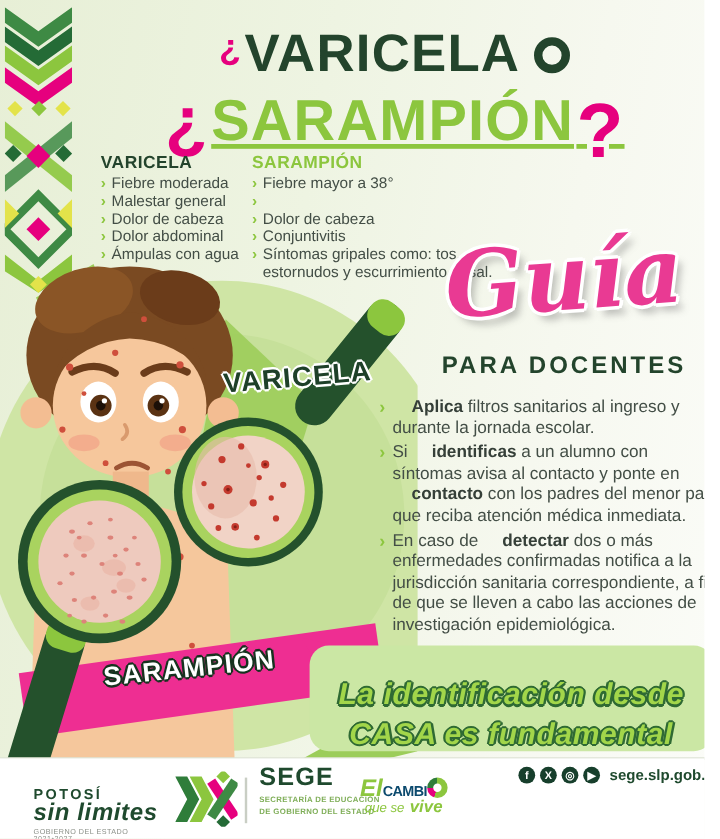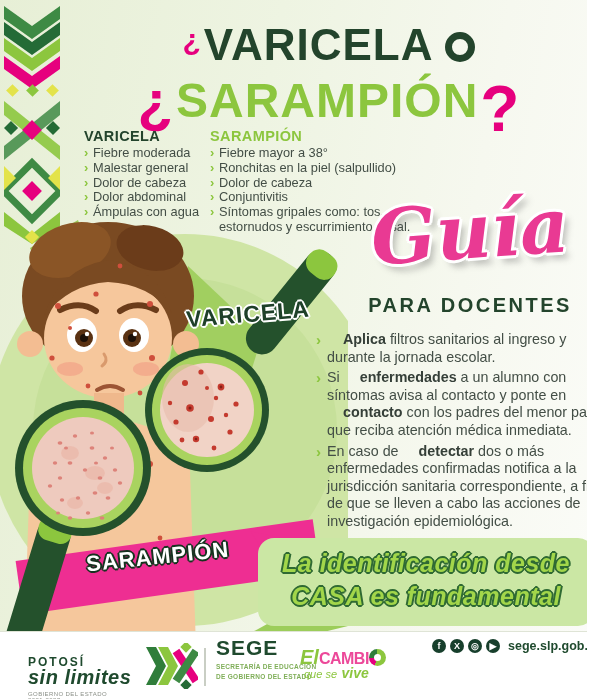--- a/index.html
+++ b/index.html
@@ -12,21 +12,21 @@
   svg { display:block; }
 
   
   .pattern-left { position:absolute; left:4px; top:6px; }
 
   
   .title { position:absolute; left:64px; top:20px; width:530px; text-align:center; z-index:3; }
   .t-line1 { font-size:44px; line-height:50px; font-weight:700; color:#23442c; letter-spacing:1px; white-space:nowrap; }
   .q-small { color:#e6007e; font-size:30px; font-weight:700; position:relative; top:-10px; margin-right:2px; }
   .o-ring { display:inline-block; width:30px; height:30px; border:7px solid #23442c; border-radius:50%; margin-left:12px; vertical-align:-2px; }
-  .t-line2 { font-size:48px; line-height:52px; font-weight:700; color:#8cc63e; letter-spacing:1px; margin-top:-6px; white-space:nowrap; }
+  .t-line2 { font-size:48px; line-height:52px; font-weight:700; color:#8cc63e; letter-spacing:1px; margin-top:-6px; white-space:nowrap;text-decoration:underline; }
   .q-big { color:#e6007e; font-size:58px; font-weight:700; position:relative; top:4px; margin-right:2px; }
   .q-close { color:#e6007e; font-size:64px; font-weight:700; position:relative; top:14px; margin-left:2px; }
 
   
   .sym-col { position:absolute; z-index:3; }
   .sym-col h3 { font-size:14.5px; font-weight:700; letter-spacing:.4px; margin-bottom:2px; }
   .col-varicela { left:84px; top:128px; width:125px; }
   .col-varicela h3 { color:#23442c; }
   .col-sarampion { left:210px; top:128px; width:208px; }
   .col-sarampion h3 { color:#8cc63e; }
@@ -56,40 +56,40 @@
   .mag-label { position:absolute; z-index:2; font-weight:700; white-space:nowrap; }
   .label-varicela { left:186px; top:301px; font-size:23px; color:#1e4029; transform:rotate(-5deg); letter-spacing:1px;
     text-shadow:-2px 0 0 #fff,2px 0 0 #fff,0 -2px 0 #fff,0 2px 0 #fff,-1px -1px 0 #fff,1px 1px 0 #fff,-1px 1px 0 #fff,1px -1px 0 #fff; }
   .label-sarampion { left:86px; top:544px; font-size:22px; color:#ffffff; transform:rotate(-6deg); letter-spacing:1px;
     text-shadow:-2px 0 0 #16331f,2px 0 0 #16331f,0 -2px 0 #16331f,0 2px 0 #16331f,-1px -1px 0 #16331f,1px 1px 0 #16331f,-1px 1px 0 #16331f,1px -1px 0 #16331f; }
 
   
   .banner-wedge { position:absolute; left:247px; top:534px; width:0; height:0; z-index:1;
     border-left:30px solid transparent; border-top:30px solid #ee2e92; transform:rotate(12deg); }
   .banner { position:absolute; left:258px; top:538px; width:336px; height:88px; z-index:3;
-    background:#cbe7a4; border-radius:16px; text-align:center; padding-top:9px; }
+    background:#cbe7a4; border-radius:16px; text-align:center; padding-top:25px; }
   .banner div { font-style:italic; font-weight:700; font-size:25px; line-height:33px; color:#a2d64a; letter-spacing:.5px;
     text-shadow:-2px 0 0 #2f6a33,2px 0 0 #2f6a33,0 -2px 0 #2f6a33,0 2px 0 #2f6a33,
                 -1px -1px 0 #2f6a33,1px 1px 0 #2f6a33,-1px 1px 0 #2f6a33,1px -1px 0 #2f6a33; }
 
   
   .footer { position:absolute; left:0; top:632px; width:600px; height:67px; background:#ffffff; z-index:4;
     box-shadow:0 -1px 0 #dfe4d6; }
   .potosi { position:absolute; left:28px; top:23px; width:112px; text-align:left; color:#1f4a2e; }
   .potosi .p1 { font-size:12px; font-weight:700; letter-spacing:2px; }
   .potosi .p2 { font-size:20px; font-weight:700; font-style:italic; margin-top:-3px; letter-spacing:.5px; }
   .potosi .p3 { font-size:6px; color:#8a8f87; letter-spacing:.4px; margin-top:2px; }
   .chevlogo { position:absolute; left:146px; top:11px; }
   .divider { position:absolute; left:204px; top:16px; width:2px; height:38px; background:#c9cec4; }
   .sege { position:absolute; left:216px; top:4px; color:#1f4a2e; }
   .sege .s1 { font-size:21px; font-weight:700; letter-spacing:1px; }
   .sege .s2 { font-size:6.5px; font-weight:700; color:#7fae58; margin-top:3px; letter-spacing:.3px; }
   .cambio { position:absolute; left:300px; top:14px; white-space:nowrap; }
   .cambio .c-el { font-size:20px; font-style:italic; font-weight:700; color:#8cc63e; }
-  .cambio .c-cambi { font-size:16px; font-weight:700; color:#ec4899; letter-spacing:-.5px; }
+  .cambio .c-cambi { font-size:12px; font-weight:700; color:#0c4a6e; letter-spacing:-.5px; }
   .swirl { display:inline-block; width:17px; height:17px; border-radius:50%; position:relative; vertical-align:-2px;
     background:conic-gradient(#8cc63e 0 200deg,#e6007e 200deg 268deg,#2f7d3a 268deg 360deg); }
   .swirl::after { content:''; position:absolute; inset:5px; background:#fff; border-radius:50%; }
   .cambio .row2 { margin-top:-5px; padding-left:4px; }
   .cambio .c-quese { font-size:11px; font-style:italic; color:#8cc63e; font-weight:400; }
   .cambio .c-vive { font-size:14px; font-style:italic; font-weight:700; color:#8cc63e; }
   .socialrow { position:absolute; left:432px; top:7px; display:flex; align-items:center; }
   .soc { width:14px; height:14px; border-radius:50%; background:#173f2c; color:#fff; font-size:9px; font-weight:700;
     display:flex; align-items:center; justify-content:center; margin-right:4px; line-height:1; }
   .url { font-size:12.5px; font-weight:700; color:#1f4a2e; margin-left:4px; }
@@ -156,21 +156,20 @@
   </div>
   <div class="sym-col col-sarampion">
     <h3>SARAMPIÓN</h3>
     <ul class="sym-list">
         <li>
           <span class="bullet">›</span>
           <span class="li-text"><span>Fiebre mayor a 38°</span></span>
         </li>
         <li>
           <span class="bullet">›</span>
-          <span class="li-text"><span>Ronchitas en la piel (salpullido)</span></span>
         </li>
         <li>
           <span class="bullet">›</span>
           <span class="li-text"><span>Dolor de cabeza</span></span>
         </li>
         <li>
           <span class="bullet">›</span>
           <span class="li-text"><span>Conjuntivitis</span></span>
         </li>
         <li>
@@ -311,21 +310,21 @@
 
   <div class="guia-script">Guía</div>
   <div class="guia-sub">PARA DOCENTES</div>
   <ul class="guide-list">
       <li>
         <span class="bullet">›</span>
         <span class="li-text"><b>Aplica</b><span> filtros sanitarios al ingreso y durante la jornada escolar.</span></span>
       </li>
       <li>
         <span class="bullet">›</span>
-        <span class="li-text"><span>Si </span><b>enfermedades</b><span> a un alumno con síntomas avisa al contacto y ponte en </span><b>contacto</b><span> con los padres del menor para que reciba atención médica inmediata.</span></span>
+        <span class="li-text"><span>Si </span><b>identificas</b><span> a un alumno con síntomas avisa al contacto y ponte en </span><b>contacto</b><span> con los padres del menor para que reciba atención médica inmediata.</span></span>
       </li>
       <li>
         <span class="bullet">›</span>
         <span class="li-text"><span>En caso de </span><b>detectar</b><span> dos o más enfermedades confirmadas notifica a la jurisdicción sanitaria correspondiente, a fin de que se lleven a cabo las acciones de investigación epidemiológica.</span></span>
       </li>
     </ul>
 
   <div class="banner-wedge"></div>
   <div class="banner">
     <div>La identificación desde</div>

